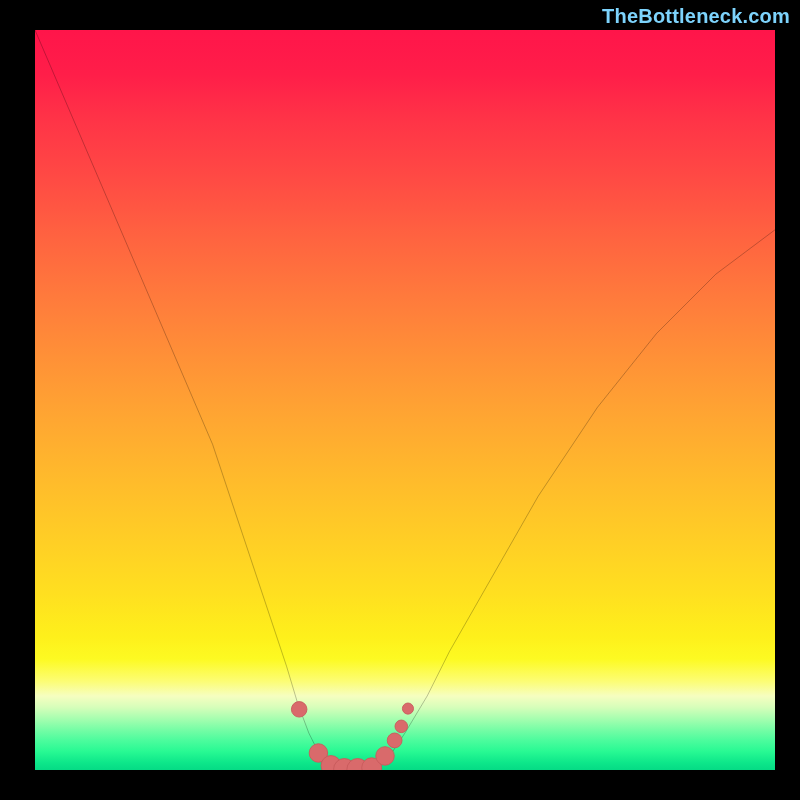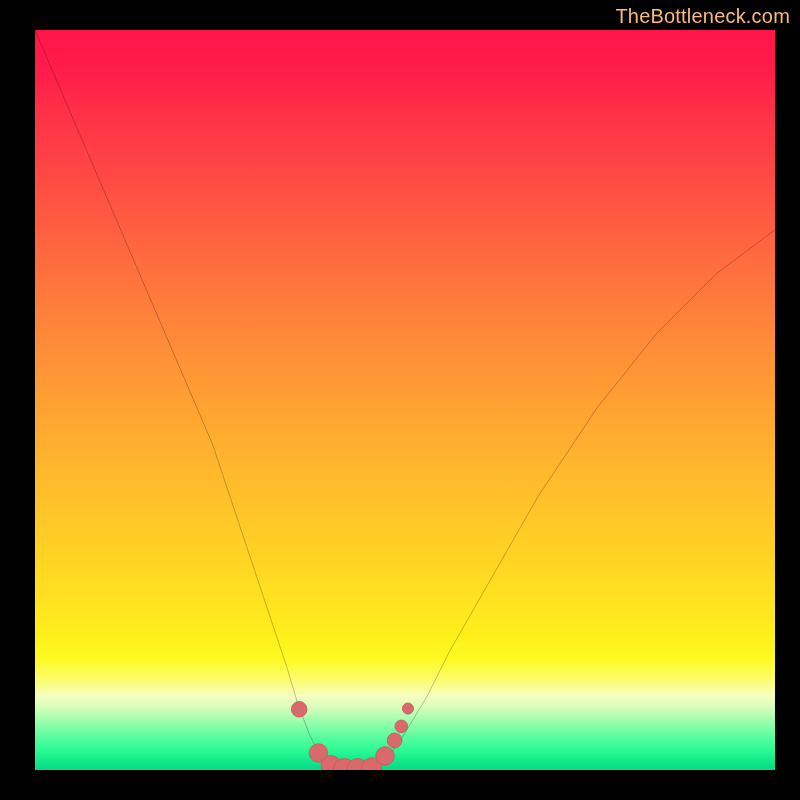--- a/index.html
+++ b/index.html
@@ -46,23 +46,23 @@
       #78fda6 94.5%,
       #4cfc9d 96%,
       #28f993 97.5%,
       #0de78a 99%,
       #05db85 100%);
   }
   .watermark {
     position: absolute;
     top: 5px;
     right: 10px;
-    color: #fdba74;
+    color: #7dd3fc;
     font-size: 20px;
-    font-weight: 400;
+    font-weight: 700;
     letter-spacing: 0.2px;
   }
   svg.curve {
     position: absolute;
     left: 0;
     top: 0;
     width: 740px;
     height: 740px;
   }
 </style>

